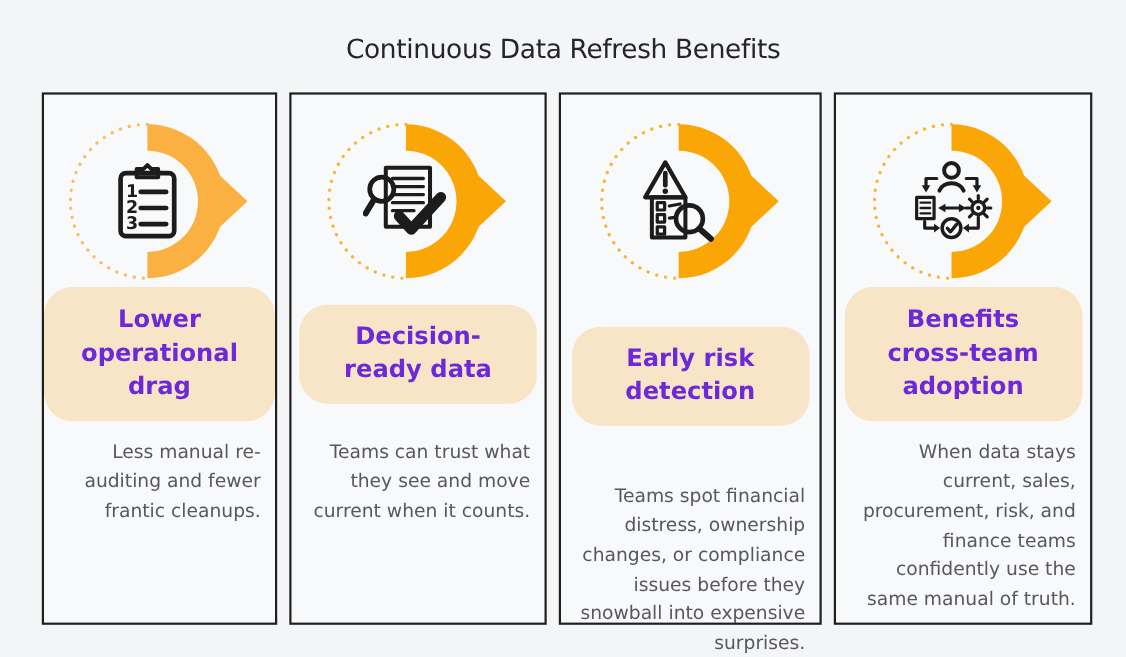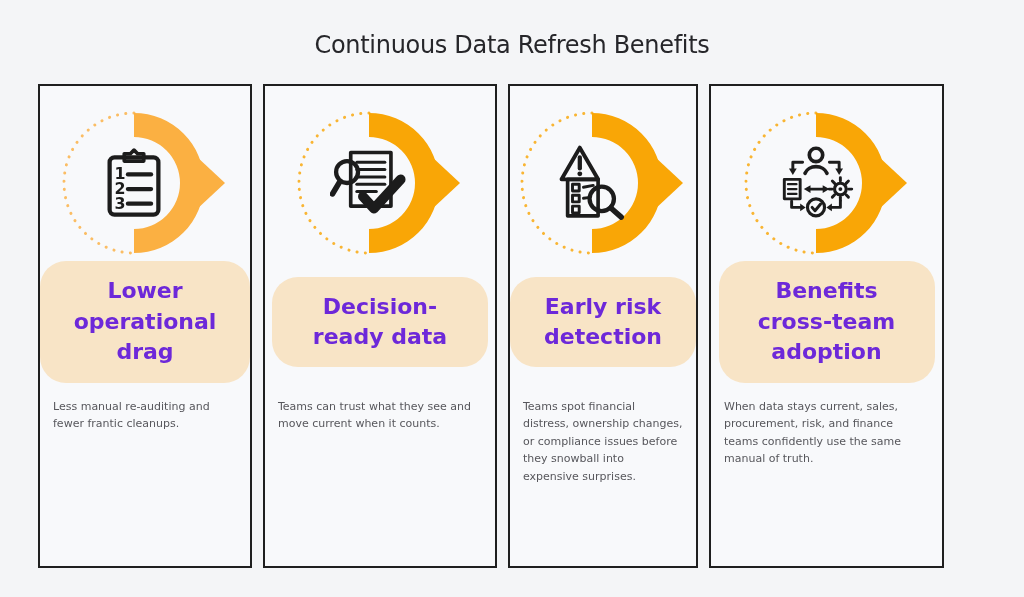--- a/index.html
+++ b/index.html
@@ -30,21 +30,21 @@
     box-sizing:border-box;
     height:484px;
     background:#F8F9FB;
     border:2px solid #1F1F1F;
     display:flex;
     flex-direction:column;
     align-items:center;
   }
   .card.w1{width:214px;}
   .card.w2{width:234px;}
-  .card.w3{width:190px;}
+  .card.w3{width:239px;gap:20px;}
   .card.w4{width:235px;}
 
   .ring-wrap{
     position:relative;
     width:172px;height:152px;
     margin-top:21px;
     flex:0 0 auto;
   }
   .ring{position:absolute;left:0;top:0;}
   .ring .band,.ring .tip{fill:var(--accent,#F9A606);}
@@ -73,22 +73,22 @@
     box-sizing:content-box;
     text-align:center;
     font-size:22px;
     font-weight:bold;
     line-height:1.38;
     color:#6d28d9;
   }
   .desc{
     margin-top:13px;
     padding:0 13px;
-    text-align:left;
-    font-size:11px;
+    text-align:right;
+    font-size:17px;
     line-height:1.58;
     color:#57575C;
   }
 </style>
 </head>
 <body>
 
 <div class="stage">
 
   <h1 class="page-title">Continuous Data Refresh Benefits</h1>

